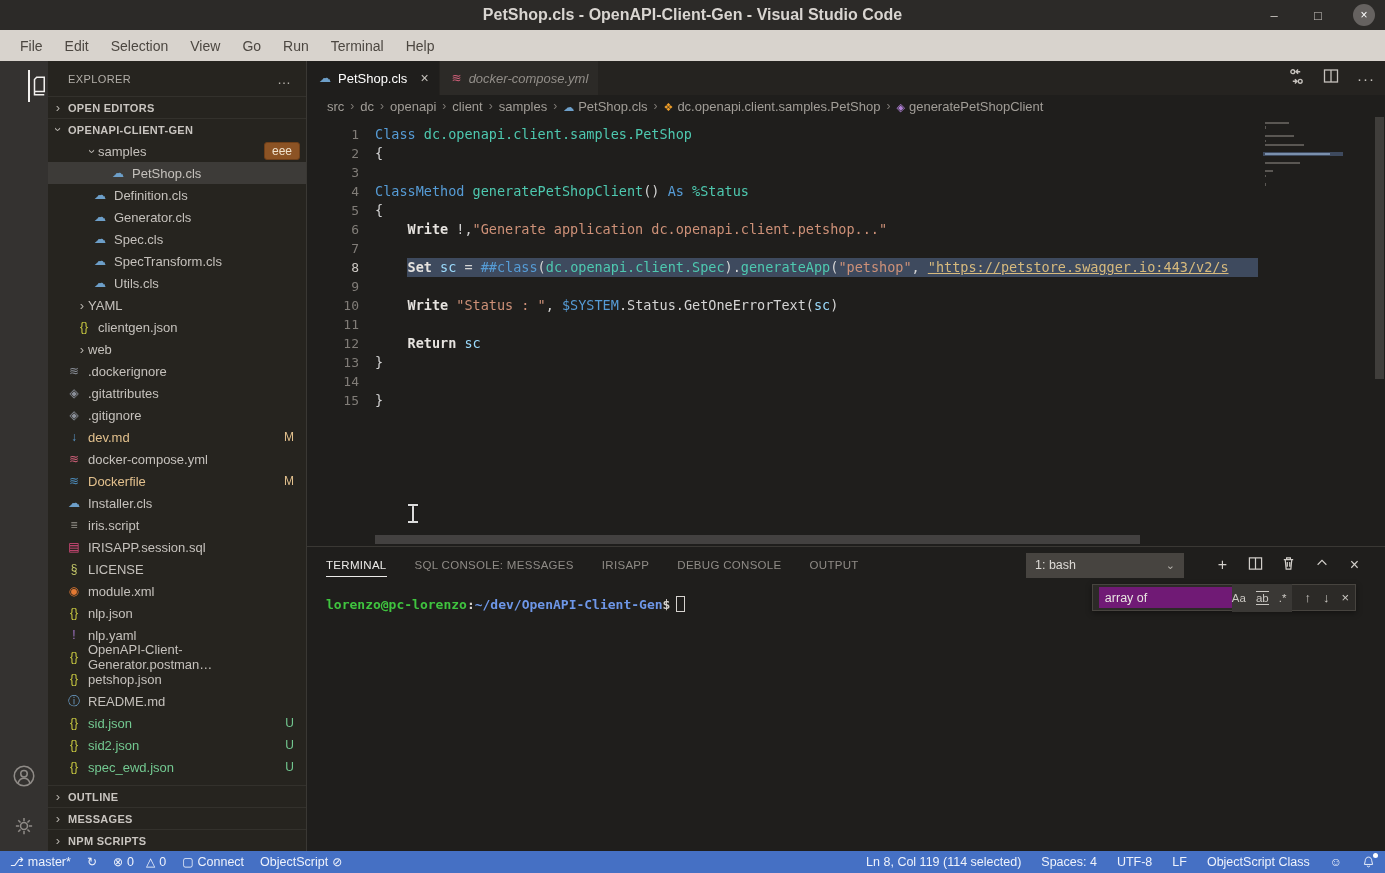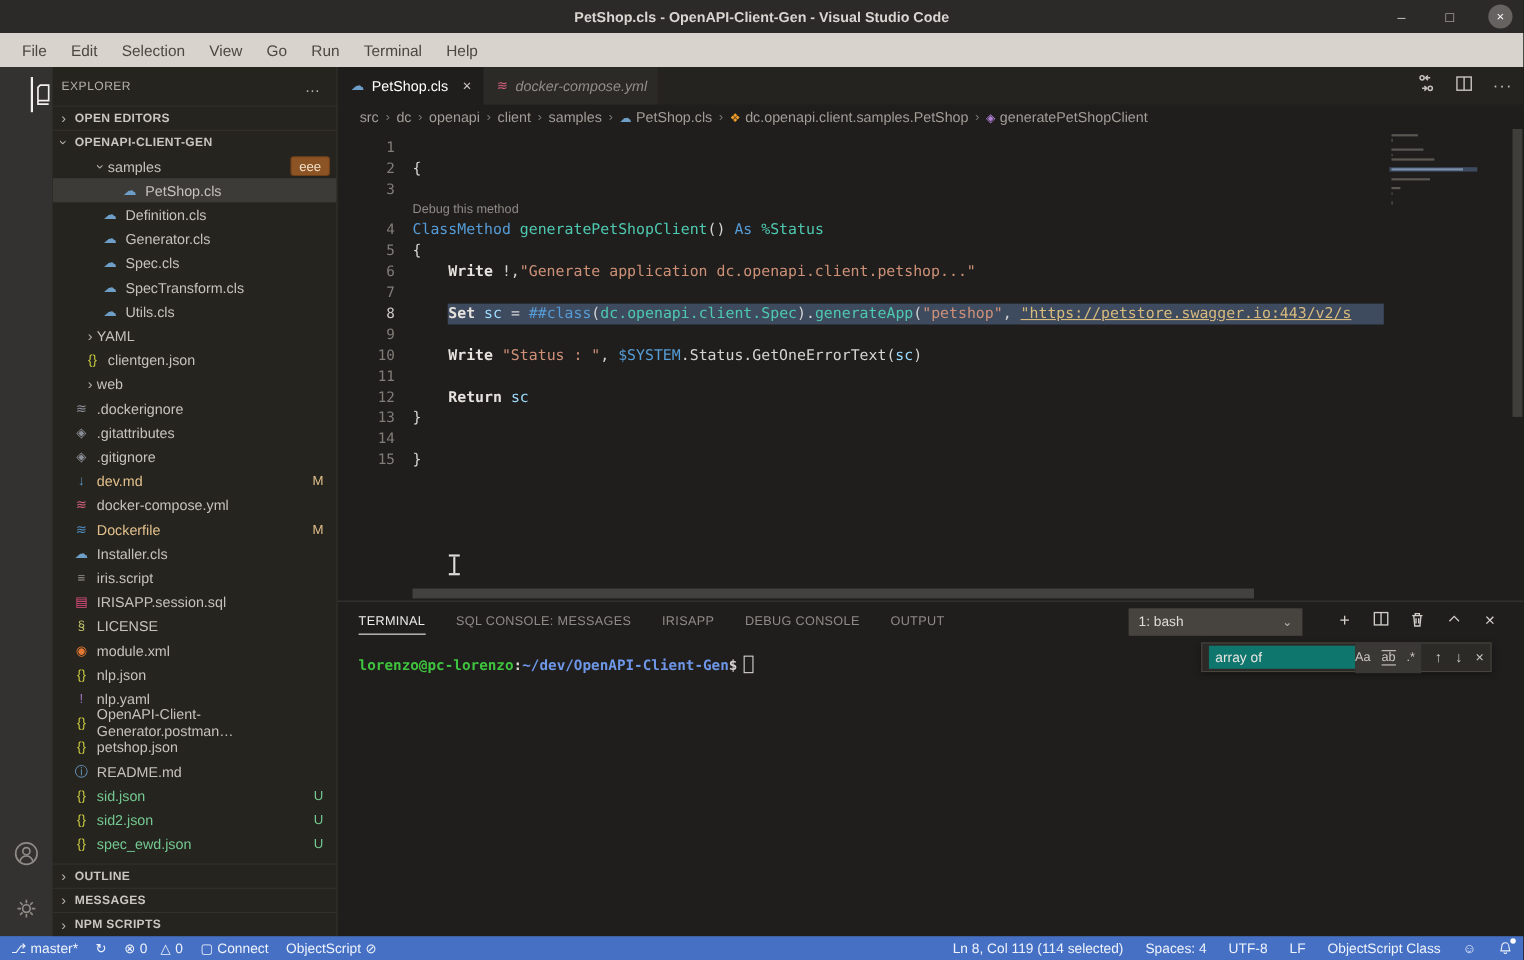--- a/index.html
+++ b/index.html
@@ -2,21 +2,21 @@
 <html><head>
 <meta charset="utf-8">
 <style>
   * { margin:0; padding:0; box-sizing:border-box; }
   html,body { width:1385px; height:873px; overflow:hidden; background:#1f1e1c;
     font-family:"Liberation Sans", sans-serif; }
   #app { position:relative; width:1385px; height:873px; display:flex; flex-direction:column; }
 
   
   .titlebar { height:30px; background:#2c2a28; display:flex; align-items:center; justify-content:center; position:relative; flex:none; }
-  .titlebar .title { color:#d9d5d1; font-size:13px; font-weight:bold; }
+  .titlebar .title { color:#d9d5d1; font-size:16px; font-weight:bold; }
   .win-controls { position:absolute; right:10px; top:0; height:30px; display:flex; align-items:center; gap:26px; }
   .win-btn { color:#c9c5c1; font-size:13px; width:18px; height:18px; display:flex; align-items:center; justify-content:center; cursor:default; }
   .win-btn.close { background:#666260; border-radius:50%; width:22px; height:22px; color:#fff; font-size:12px; }
 
   
   .menubar { height:31px; background:#d8d3cd; display:flex; align-items:center; padding-left:10px; gap:2px; flex:none; }
   .menu-item { color:#4c4741; font-size:14px; padding:4px 10px; }
 
   
   .main { flex:1; display:flex; min-height:0; }
@@ -25,21 +25,21 @@
   .activitybar { width:48px; background:#343230; display:flex; flex-direction:column; align-items:center; flex:none; }
   .act-group-top { display:flex; width:100%;padding-left:28px; }
   .act-group-bottom { margin-top:auto; display:flex; flex-direction:column; width:100%; }
   .act-icon { width:48px; height:50px; display:flex; align-items:center; justify-content:center; position:relative; }
   .act-icon svg { stroke:#8f8b87; fill:none; stroke-width:1.4; }
   .act-icon.active svg { stroke:#f2f0ee; }
   .act-icon.active::before { content:""; position:absolute; left:0; top:9px; bottom:9px; width:2px; background:#f2f0ee; }
 
   
   .sidebar { width:259px; background:#26241f; display:flex; flex-direction:column; flex:none; border-right:1px solid #3a3834; position:relative; }
-  .sidebar-header { height:35px; display:flex; align-items:center; justify-content:space-between; padding:0 14px 0 8px; flex:none; }
+  .sidebar-header { height:35px; display:flex; align-items:center; justify-content:space-between; padding:0 14px 0 20px; flex:none; }
   .sidebar-header .t { color:#b3afa9; font-size:11px; letter-spacing:.4px; }
   .sidebar-header .more { color:#b3afa9; font-size:14px; letter-spacing:1px; }
   .section-row { height:22px; display:flex; align-items:center; color:#c9c5c0; font-size:11px; font-weight:bold; letter-spacing:.3px; padding-left:4px; gap:4px; border-top:1px solid #33312c; }
   .section-row:first-of-type{ border-top:none; }
   .chev { display:inline-block; color:#b5b1ab; font-size:13px; font-weight:normal; width:12px; text-align:center; }
   .chev.down { transform:rotate(90deg); }
   .tree { flex:1; overflow:hidden; position:relative; }
   .trow { height:22px; display:flex; align-items:center; font-size:13px; color:#c5c1bc; position:relative; }
   .trow.selected { background:#3d3b38; }
   .trow .ficon { width:16px; text-align:center; margin-right:6px; font-size:12px; flex:none; }
@@ -97,21 +97,21 @@
   .ptab.active::after { content:""; position:absolute; left:0; right:0; bottom:6px; height:1px; background:#ecebe9; }
   .panel-right { margin-left:auto; display:flex; align-items:center; gap:0; padding-right:14px; }
   .shell-select { width:158px; height:25px; background:#474440; color:#dedbd7; font-size:12.5px; display:flex; align-items:center; justify-content:space-between; padding:0 9px; margin-right:22px; }
   .picon { width:33px; text-align:center; color:#d2cfca; font-size:16px; }
   .picon svg { stroke:#d2cfca; fill:none; stroke-width:1.3; }
   .term-body { flex:1; position:relative; font-family:"DejaVu Sans Mono","Liberation Mono",monospace; font-size:13px; font-weight:bold; padding:13px 0 0 19px; }
   .t-user{color:#3fc43f;} .t-plain{color:#d6d3cf;} .t-path{color:#6e97e8;}
   .t-cursor{ display:inline-block; width:9px; height:16px; border:1px solid #d6d3cf; vertical-align:-3px; margin-left:6px; }
 
   .find-widget { position:absolute; top:37px; right:29px; height:27px; background:#2c2a27; border:1px solid #47443f; display:flex; align-items:center; padding:0 6px 0 6px; box-shadow:0 2px 6px rgba(0,0,0,.4); }
-  .find-input { width:133px; height:21px; background:#0f766e; color:#e8e5e1; font-size:12.5px; border:none; outline:none; padding:0 6px; font-family:"Liberation Sans",sans-serif; display:flex; align-items:center; }
+  .find-input { width:133px; height:21px; background:#701a75; color:#e8e5e1; font-size:12.5px; border:none; outline:none; padding:0 6px; font-family:"Liberation Sans",sans-serif; display:flex; align-items:center; }
   .find-opts { display:flex; align-items:center; gap:10px; background:#3a3835; height:28px; padding-right:6px; }
   .fopt { color:#cbc8c3; font-size:11.5px; }
   .fopt.word { border-bottom:1px solid #cbc8c3; border-top:1px solid #cbc8c3; }
   .find-nav { display:flex; align-items:center; gap:12px; margin-left:12px; color:#cbc8c3; font-size:13px; }
 
   
   .statusbar { height:22px; background:#4570c4; flex:none; display:flex; align-items:center; color:#eef2fb; font-size:12.5px; padding:0 10px; }
   .sb-item { display:flex; align-items:center; gap:4px; margin-right:16px; white-space:nowrap; }
   .sb-right { margin-left:auto; display:flex; align-items:center; }
   .sb-right .sb-item { margin-right:0; margin-left:20px; }
@@ -433,24 +433,23 @@
           </span>
           <span class="crumb-sep">›</span>
           <span class="crumb">
             <span class="cicon" style="color: rgb(177, 128, 215);">◈</span>
             <span>generatePetShopClient</span>
           </span>
         </div>
 
       <div class="code-area">
         <div class="code-lines" id="code-lines">
-            <div class="cline"><span class="gut">1</span></div>
+            <div class="cline"><span class="gut">1</span><span class="ctext"><span class="tk-kw">Class</span><span class="tk-pl"> </span><span class="tk-type">dc.openapi.client.samples.PetShop</span></span></div>
             <div class="cline"><span class="gut">2</span><span class="ctext"><span class="tk-pl">{</span></span></div>
             <div class="cline"><span class="gut">3</span><span class="ctext"></span></div>
-            <div class="codelens">Debug this method</div>
             <div class="cline"><span class="gut">4</span><span class="ctext"><span class="tk-kw">ClassMethod</span><span class="tk-pl"> </span><span class="tk-type">generatePetShopClient</span><span class="tk-pl">() </span><span class="tk-kw">As</span><span class="tk-pl"> </span><span class="tk-type">%Status</span></span></div>
             <div class="cline"><span class="gut">5</span><span class="ctext"><span class="tk-pl">{</span></span></div>
             <div class="cline"><span class="gut">6</span><span class="ctext"><span class="tk-pl">    </span><span class="tk-cmd">Write</span><span class="tk-pl"> !,</span><span class="tk-str">"Generate application dc.openapi.client.petshop..."</span></span></div>
             <div class="cline"><span class="gut">7</span><span class="ctext"></span></div>
             <div class="cline sel cur"><span class="gut">8</span><span class="ctext"><span class="tk-pl">    </span><span class="tk-cmd">Set</span><span class="tk-pl"> </span><span class="tk-var">sc</span><span class="tk-pl"> = </span><span class="tk-kw">##class</span><span class="tk-pl">(</span><span class="tk-type">dc.openapi.client.Spec</span><span class="tk-pl">).</span><span class="tk-type">generateApp</span><span class="tk-pl">(</span><span class="tk-str">"petshop"</span><span class="tk-pl">, </span><span class="tk-link">"https://petstore.swagger.io:443/v2/s</span></span></div>
             <div class="cline"><span class="gut">9</span><span class="ctext"></span></div>
             <div class="cline"><span class="gut">10</span><span class="ctext"><span class="tk-pl">    </span><span class="tk-cmd">Write</span><span class="tk-pl"> </span><span class="tk-str">"Status : "</span><span class="tk-pl">, </span><span class="tk-sys">$SYSTEM</span><span class="tk-pl">.Status.GetOneErrorText(</span><span class="tk-var">sc</span><span class="tk-pl">)</span></span></div>
             <div class="cline"><span class="gut">11</span><span class="ctext"></span></div>
             <div class="cline"><span class="gut">12</span><span class="ctext"><span class="tk-pl">    </span><span class="tk-cmd">Return</span><span class="tk-pl"> </span><span class="tk-var">sc</span></span></div>
             <div class="cline"><span class="gut">13</span><span class="ctext"><span class="tk-pl">}</span></span></div>

